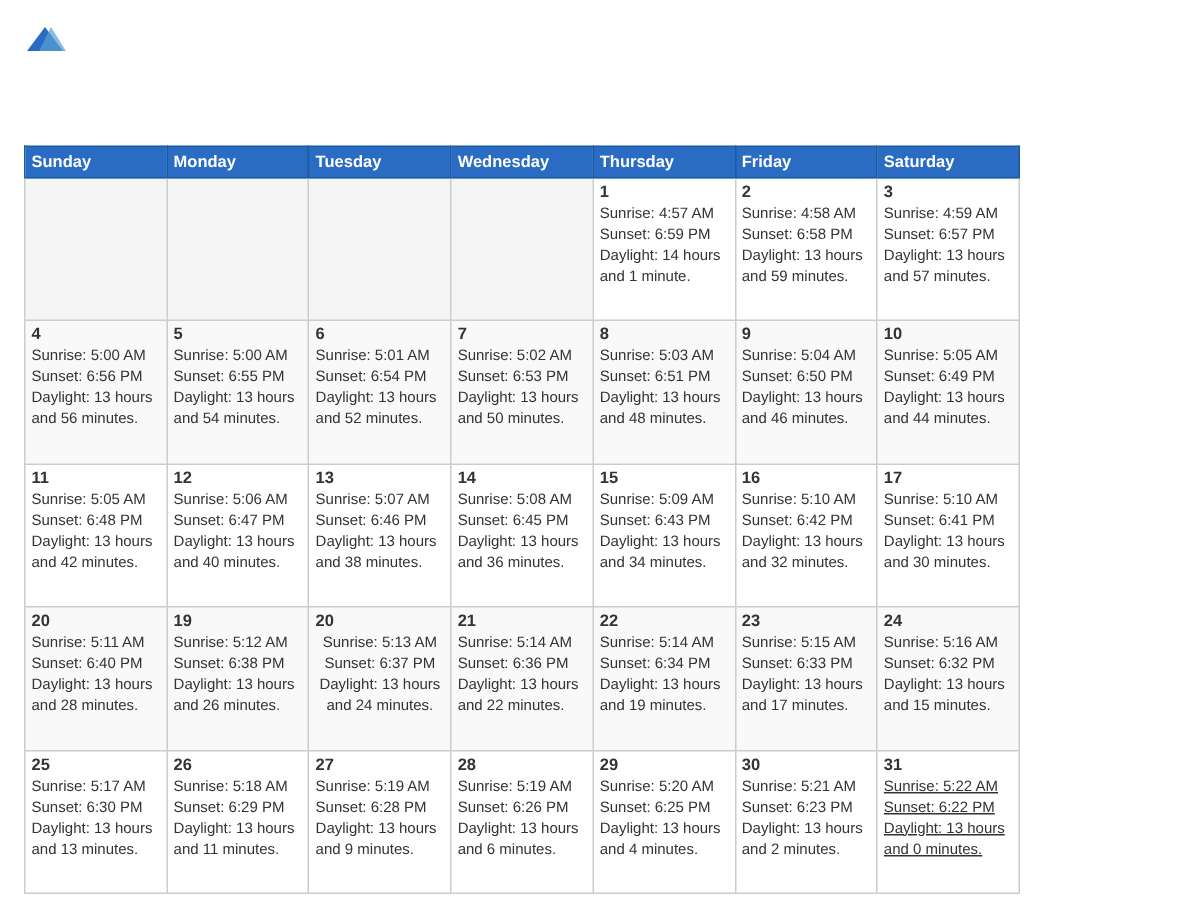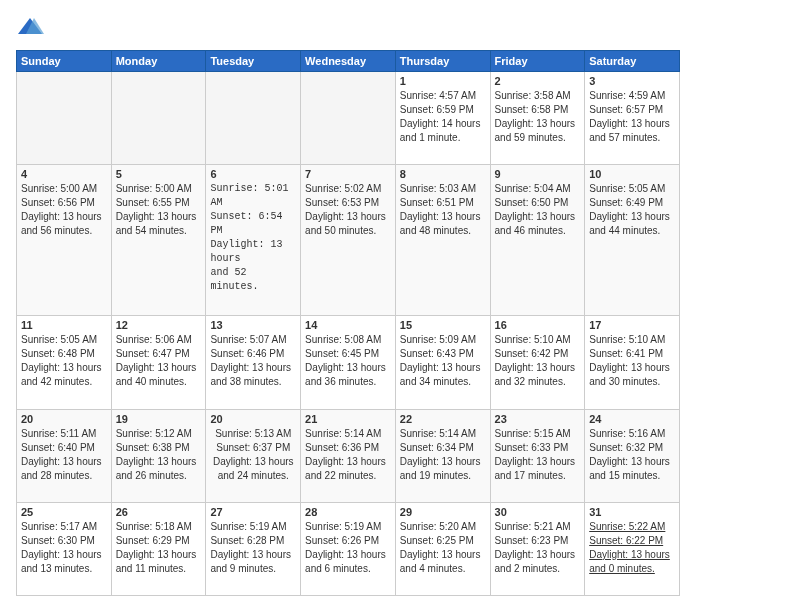--- a/index.html
+++ b/index.html
@@ -9,20 +9,21 @@
       width: 792px;
       height: 612px;
       overflow: hidden;
     }
     .page {
       width: 696px;
       height: 612px;
       padding: 16px;
       display: flex;
       flex-direction: column;
+      gap: 47px;
     }
     .header {
       display: flex;
       justify-content: space-between;
       align-items: flex-start;
       margin-bottom: 10px;
     }
     .logo {
       display: flex;
       align-items: center;
@@ -138,21 +139,21 @@
           <td class="empty"></td>
           <td>
             <span class="day-num">1</span>
             <div class="day-info" style="white-space: pre-line;">Sunrise: 4:57 AM
 Sunset: 6:59 PM
 Daylight: 14 hours
 and 1 minute.</div>
           </td>
           <td>
             <span class="day-num">2</span>
-            <div class="day-info" style="white-space: pre-line;">Sunrise: 3:58 AM
+            <div class="day-info" style="white-space: pre-line;">Sunrise: 4:58 AM
 Sunset: 6:58 PM
 Daylight: 13 hours
 and 59 minutes.</div>
           </td>
           <td>
             <span class="day-num">3</span>
             <div class="day-info" style="white-space: pre-line;">Sunrise: 4:59 AM
 Sunset: 6:57 PM
 Daylight: 13 hours
 and 57 minutes.</div>
@@ -168,21 +169,21 @@
           </td>
           <td>
             <span class="day-num">5</span>
             <div class="day-info" style="white-space: pre-line;">Sunrise: 5:00 AM
 Sunset: 6:55 PM
 Daylight: 13 hours
 and 54 minutes.</div>
           </td>
           <td>
             <span class="day-num">6</span>
-            <div class="day-info" style="white-space: pre-line; font-family: Liberation Mono, monospace;">Sunrise: 5:01 AM
+            <div class="day-info" style="white-space: pre-line;">Sunrise: 5:01 AM
 Sunset: 6:54 PM
 Daylight: 13 hours
 and 52 minutes.</div>
           </td>
           <td>
             <span class="day-num">7</span>
             <div class="day-info" style="white-space: pre-line;">Sunrise: 5:02 AM
 Sunset: 6:53 PM
 Daylight: 13 hours
 and 50 minutes.</div>

